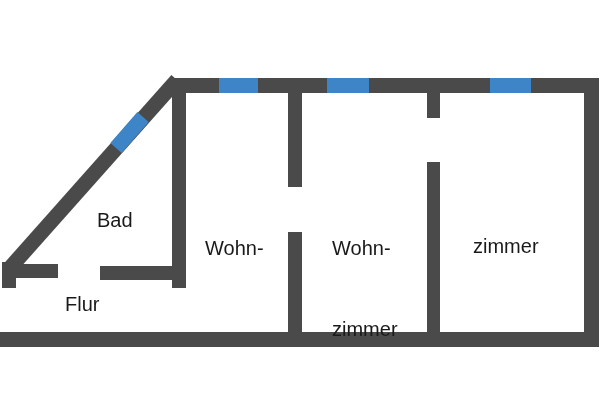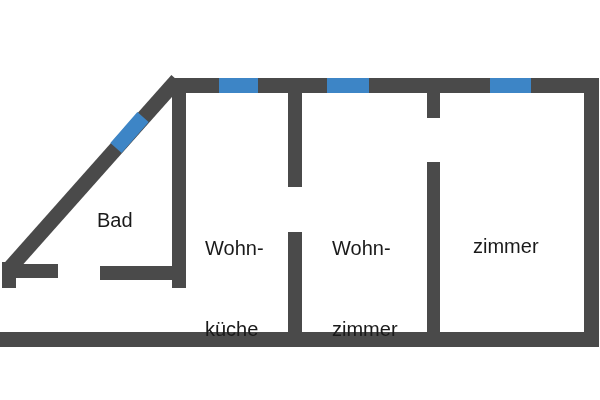--- a/index.html
+++ b/index.html
@@ -54,24 +54,24 @@
 
     <rect class="wall" x="288" y="93" width="14" height="94"></rect>
     <rect class="wall" x="288" y="232" width="14" height="100"></rect>
 
     <rect class="wall" x="427" y="93" width="13" height="25"></rect>
     <rect class="wall" x="427" y="162" width="13" height="170"></rect>
   </svg>
 
   <div id="label-bad" class="room-label">Bad</div>
 
+  <div id="label-flur" class="room-label">Flur</div>
 
   <div id="label-wohnkueche" class="room-label">
     <div>Wohn-</div>
-    <div>küche</div>
   </div>
 
   <div id="label-wohnzimmer" class="room-label">
     <div>Wohn-</div>
     <div>zimmer</div>
   </div>
 
   <div id="label-schlafzimmer" class="room-label">
     <div>zimmer</div>
   </div>

